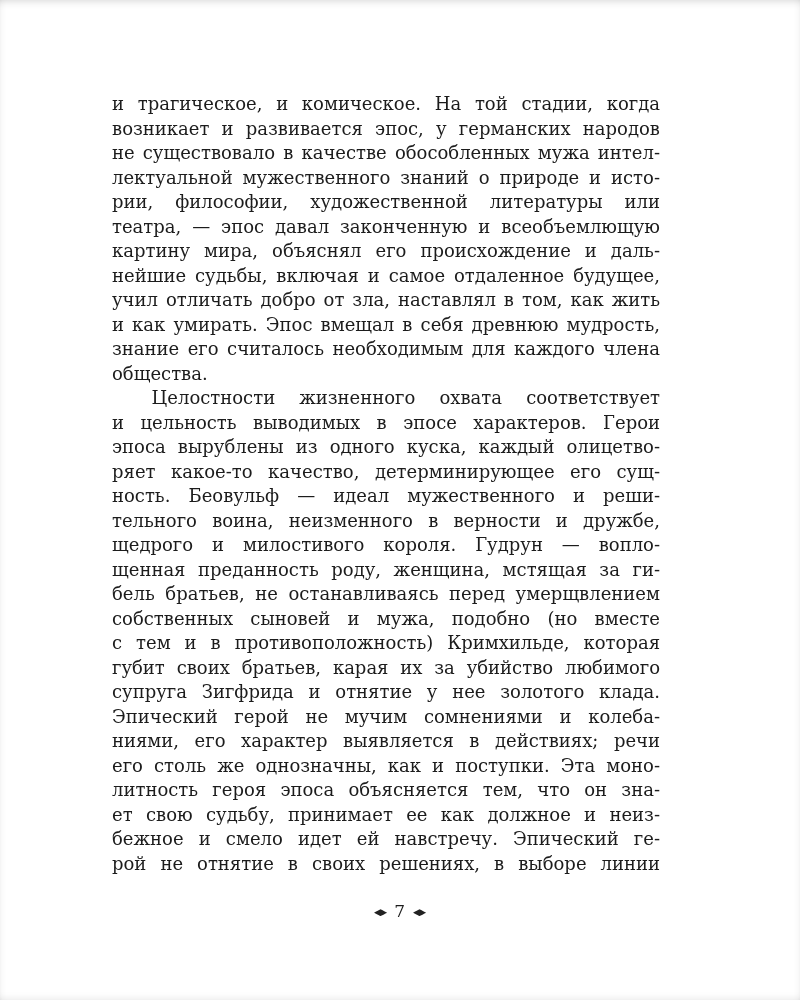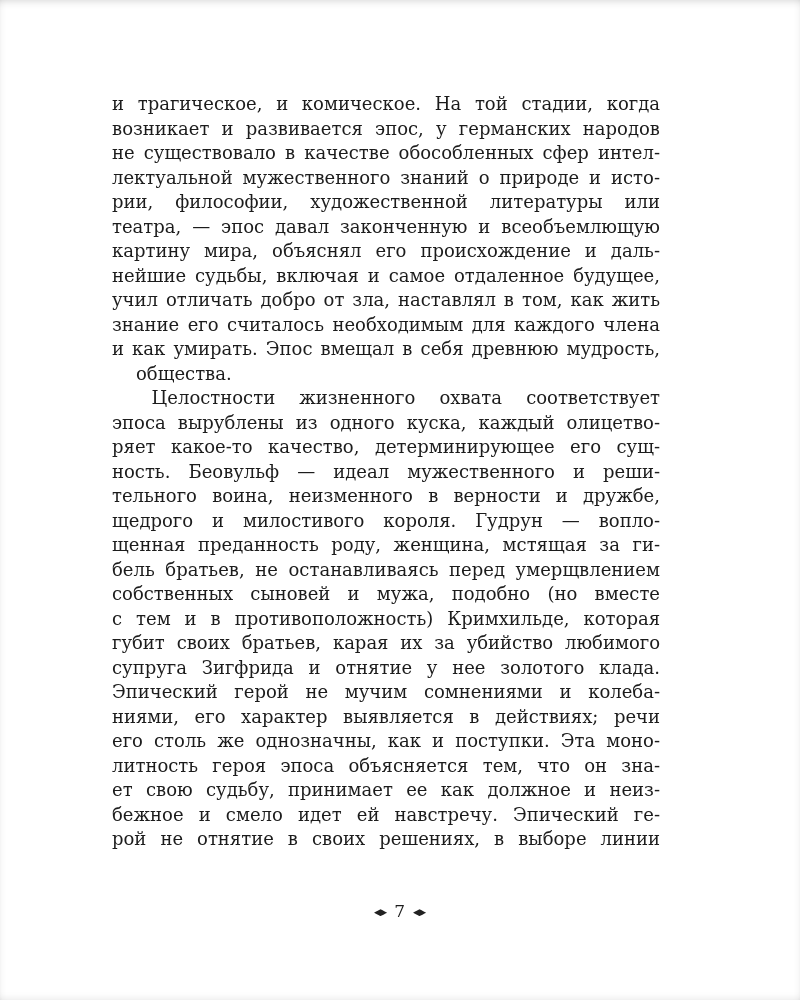--- a/index.html
+++ b/index.html
@@ -28,21 +28,20 @@
     font-size: 18px;
     line-height: 24.5px;
   }
   .paragraph { margin: 0; padding: 0; }
   .line {
     text-align: justify;
     text-align-last: justify;
   }
   .line.short {
     text-align-last: left;
-    margin-left: 24px;
   }
   .paragraph.indent .line:first-child {
     text-indent: 2.2em;
   }
   .footer {
     position: absolute;
     left: 0;
     top: 901px;
     width: 100%;
     text-align: center;
@@ -65,34 +64,35 @@
 </head>
 <body>
 
 <div class="page">
 
   <div class="text-column">
 
     <div class="paragraph">
       <div class="line">и трагическое, и комическое. На той стадии, когда</div>
       <div class="line">возникает и развивается эпос, у германских народов</div>
-      <div class="line">не существовало в качестве обособленных сфер интел-</div>
+      <div class="line">не существовало в качестве обособленных мужа интел-</div>
       <div class="line">лектуальной мужественного знаний о природе и исто-</div>
       <div class="line">рии, философии, художественной литературы или</div>
       <div class="line">театра, — эпос давал законченную и всеобъемлющую</div>
       <div class="line">картину мира, объяснял его происхождение и даль-</div>
       <div class="line">нейшие судьбы, включая и самое отдаленное будущее,</div>
       <div class="line">учил отличать добро от зла, наставлял в том, как жить</div>
+      <div class="line">и как умирать. Эпос вмещал в себя древнюю мудрость,</div>
       <div class="line">знание его считалось необходимым для каждого члена</div>
-      <div class="line">и как умирать. Эпос вмещал в себя древнюю мудрость,</div>
       <div class="line short">общества.</div>
     </div>
 
     <div class="paragraph indent">
       <div class="line">Целостности жизненного охвата соответствует</div>
+      <div class="line">и цельность выводимых в эпосе характеров. Герои</div>
       <div class="line">эпоса вырублены из одного куска, каждый олицетво-</div>
       <div class="line">ряет какое-то качество, детерминирующее его сущ-</div>
       <div class="line">ность. Беовульф — идеал мужественного и реши-</div>
       <div class="line">тельного воина, неизменного в верности и дружбе,</div>
       <div class="line">щедрого и милостивого короля. Гудрун — вопло-</div>
       <div class="line">щенная преданность роду, женщина, мстящая за ги-</div>
       <div class="line">бель братьев, не останавливаясь перед умерщвлением</div>
       <div class="line">собственных сыновей и мужа, подобно (но вместе</div>
       <div class="line">с тем и в противоположность) Кримхильде, которая</div>
       <div class="line">губит своих братьев, карая их за убийство любимого</div>

